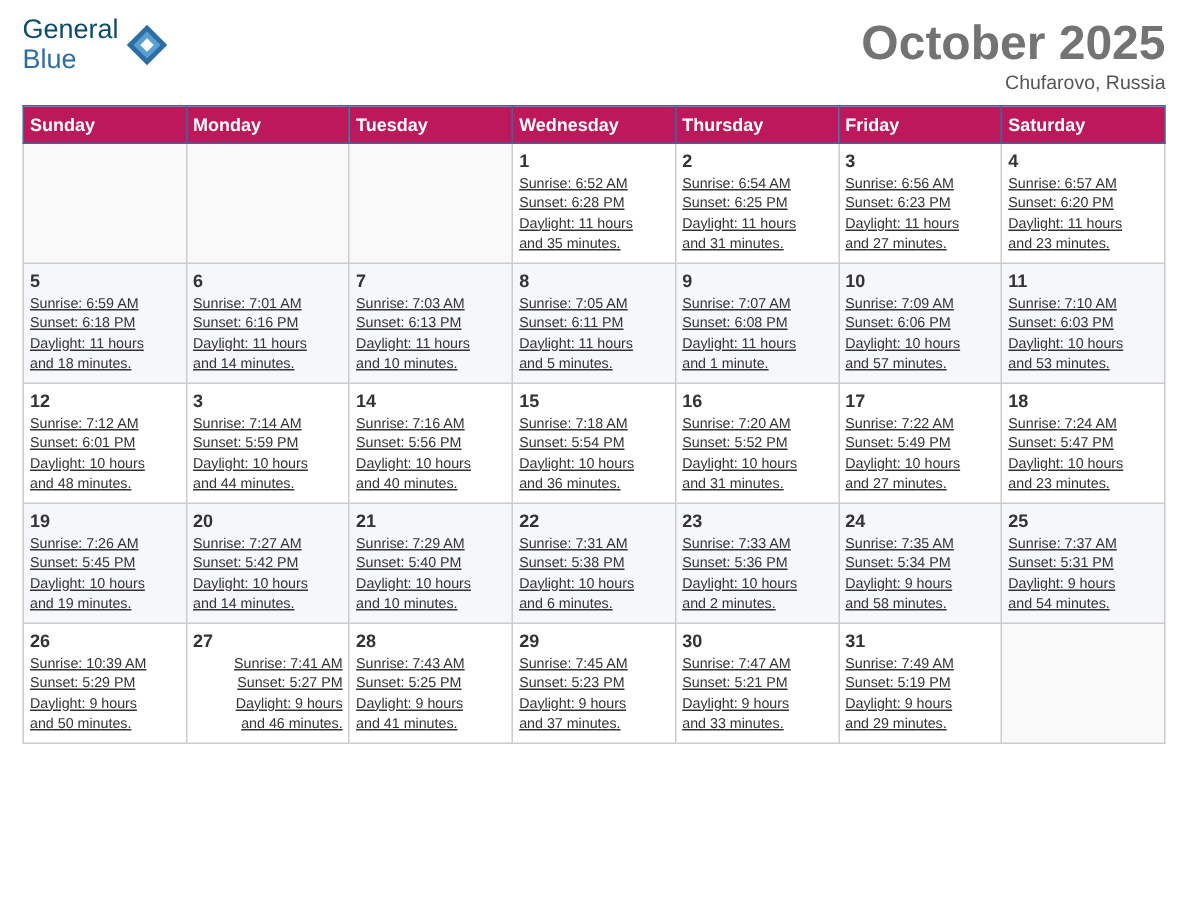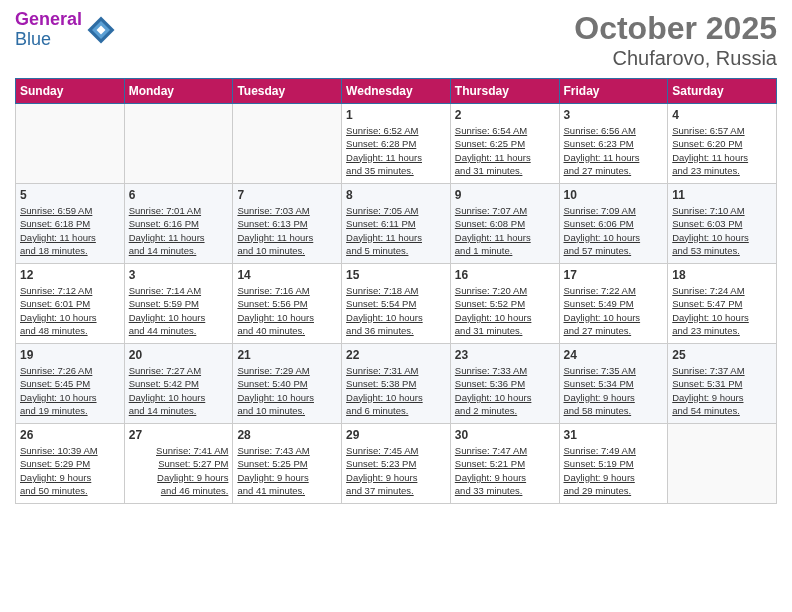--- a/index.html
+++ b/index.html
@@ -36,21 +36,21 @@
     }
     .title-block {
       text-align: right;
     }
     .month-title {
       font-size: 32px;
       font-weight: bold;
       color: #737373;
     }
     .subtitle {
-      font-size: 20px;
+      font-size: 13px;
       color: #555;
     }
     table {
       width: 100%;
       border-collapse: collapse;
       table-layout: fixed;
     }
     thead tr th {
       background-color: #be185d;
       color: white;
@@ -88,21 +88,21 @@
       background: #f9f9f9;
     }
   </style>
 </head>
 <body>
 
 <div class="container">
   <div class="header">
     <div class="logo">
       <div class="logo-text">
-        <span style="font-size:18px;font-weight:bold;color:#a21caf;">General</span>
+        <span style="font-size:18px;font-weight:normal;color:#0c4a6e;">General</span>
         <span style="font-size:18px;font-weight:normal;color:#2e6da4;">Blue</span>
       </div>
       <svg class="logo-icon" viewBox="0 0 40 40" xmlns="http://www.w3.org/2000/svg">
         <polygon points="20,2 38,20 20,38 2,20" fill="#2e6da4"></polygon>
         <polygon points="20,8 32,20 20,32 8,20" fill="#5a9fd4"></polygon>
         <polygon points="20,14 26,20 20,26 14,20" fill="#fff"></polygon>
       </svg>
     </div>
     <div class="title-block">
       <div class="month-title">October 2025</div>

